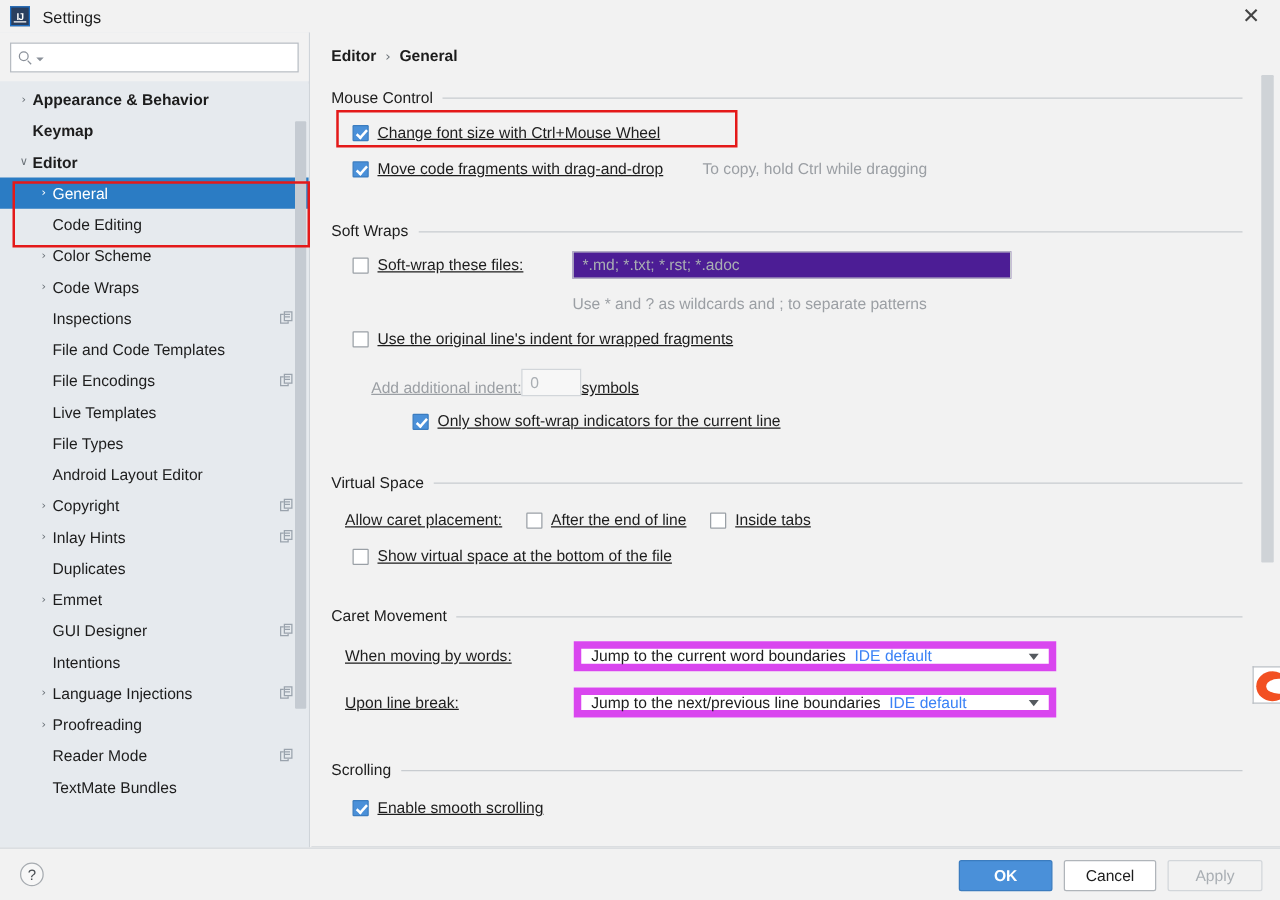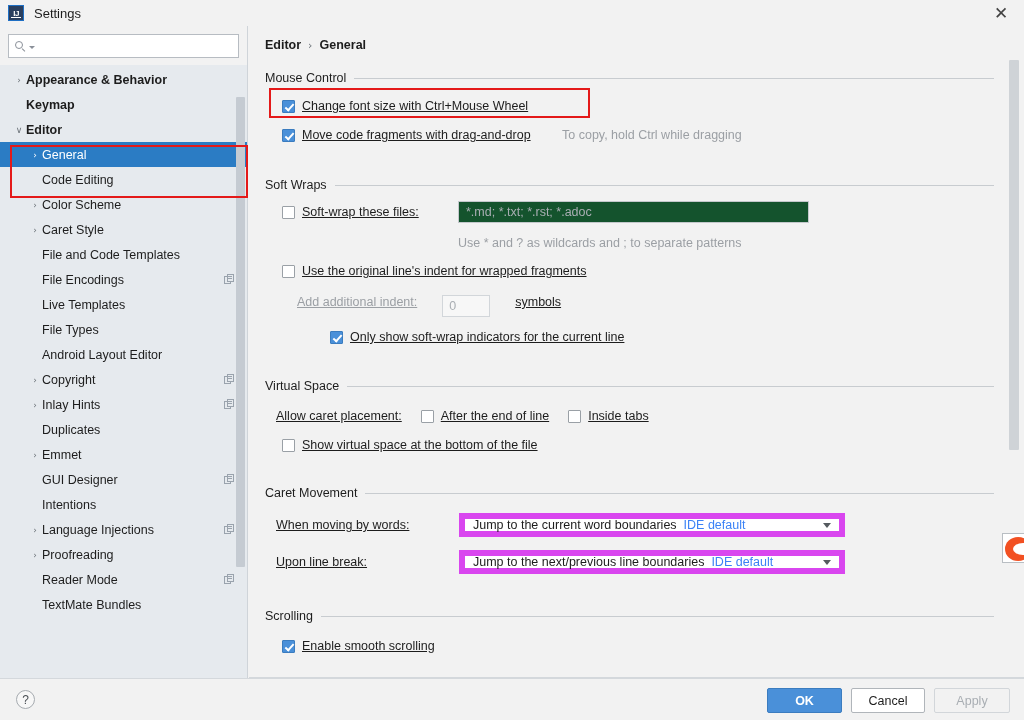--- a/index.html
+++ b/index.html
@@ -167,21 +167,21 @@
   .checkbox.checked:after {
     content: ""; position: absolute; left: 4px; top: 1px;
     width: 3px; height: 7px; border: solid #ffffff;
     border-width: 0 2px 2px 0; transform: rotate(42deg);
   }
   .cb-label { font-size: 12.5px; color: #1d1d1d; white-space: nowrap; text-decoration: underline; }
   .hint { font-size: 12.5px; color: #9b9fa4; white-space: nowrap; }
   .muted { color: #9b9fa4; }
 
   .text-input {
-    height: 22px; border: 1px solid #c4c8cc; background: #14532d;
+    height: 22px; border: 1px solid #c4c8cc; background: #4c1d95;
     display: flex; align-items: center; padding: 0 7px;
     font-size: 12.5px; color: #a9aeb3;
   }
   .spinner-box {
     height: 22px; width: 48px; border: 1px solid #d2d6da; background: #f7f7f7;
     display: flex; align-items: center; padding: 0 6px;
     font-size: 12.5px; color: #a9aeb3;
   }
   .combo {
     height: 24px; border: 6px solid #d946ef; background: #ffffff;
@@ -292,21 +292,31 @@
       <div class="tree-row ind-1">
         <span class="arrow"></span>
         <span class="label">Code Editing</span>
       </div>
       <div class="tree-row ind-1">
         <span class="arrow">›</span>
         <span class="label">Color Scheme</span>
       </div>
       <div class="tree-row ind-1">
         <span class="arrow">›</span>
-        <span class="label">Caret Style</span>
+        <span class="label">Code Wraps</span>
+      </div>
+      <div class="tree-row ind-1">
+        <span class="arrow"></span>
+        <span class="label">Inspections</span>
+        <span class="copy-badge">
+          <span class="b1"></span>
+          <span class="b2"></span>
+          <span class="b3"></span>
+          <span class="b4"></span>
+        </span>
       </div>
       <div class="tree-row ind-1">
         <span class="arrow"></span>
         <span class="label">File and Code Templates</span>
       </div>
       <div class="tree-row ind-1">
         <span class="arrow"></span>
         <span class="label">File Encodings</span>
         <span class="copy-badge">
           <span class="b1"></span>
@@ -446,21 +456,21 @@
   <div class="text-input" style="position:absolute; left:209px; top:175px; width:351px;">
     <span>*.md; *.txt; *.rst; *.adoc</span>
   </div>
   <div class="hint" style="position:absolute; left:209px; top:210px;">Use * and ? as wildcards and ; to separate patterns</div>
 
   <div class="cb-row" style="left:33px; top:236px;">
     <span class="checkbox"></span>
     <span class="cb-label">Use the original line's indent for wrapped fragments</span>
   </div>
 
-  <div style="position:absolute; left:48px; top:269px; display:flex; align-items:flex-start; gap:25px;">
+  <div style="position:absolute; left:48px; top:269px; display:flex; align-items:flex-end; gap:0;">
     <span class="cb-label muted">Add additional indent:</span>
     <span class="spinner-box">
       <span>0</span>
     </span>
     <span class="cb-label">symbols</span>
   </div>
 
   <div class="cb-row" style="left:33px; top:302px;padding-left:48px;">
     <span class="checkbox checked"></span>
     <span class="cb-label">Only show soft-wrap indicators for the current line</span>

